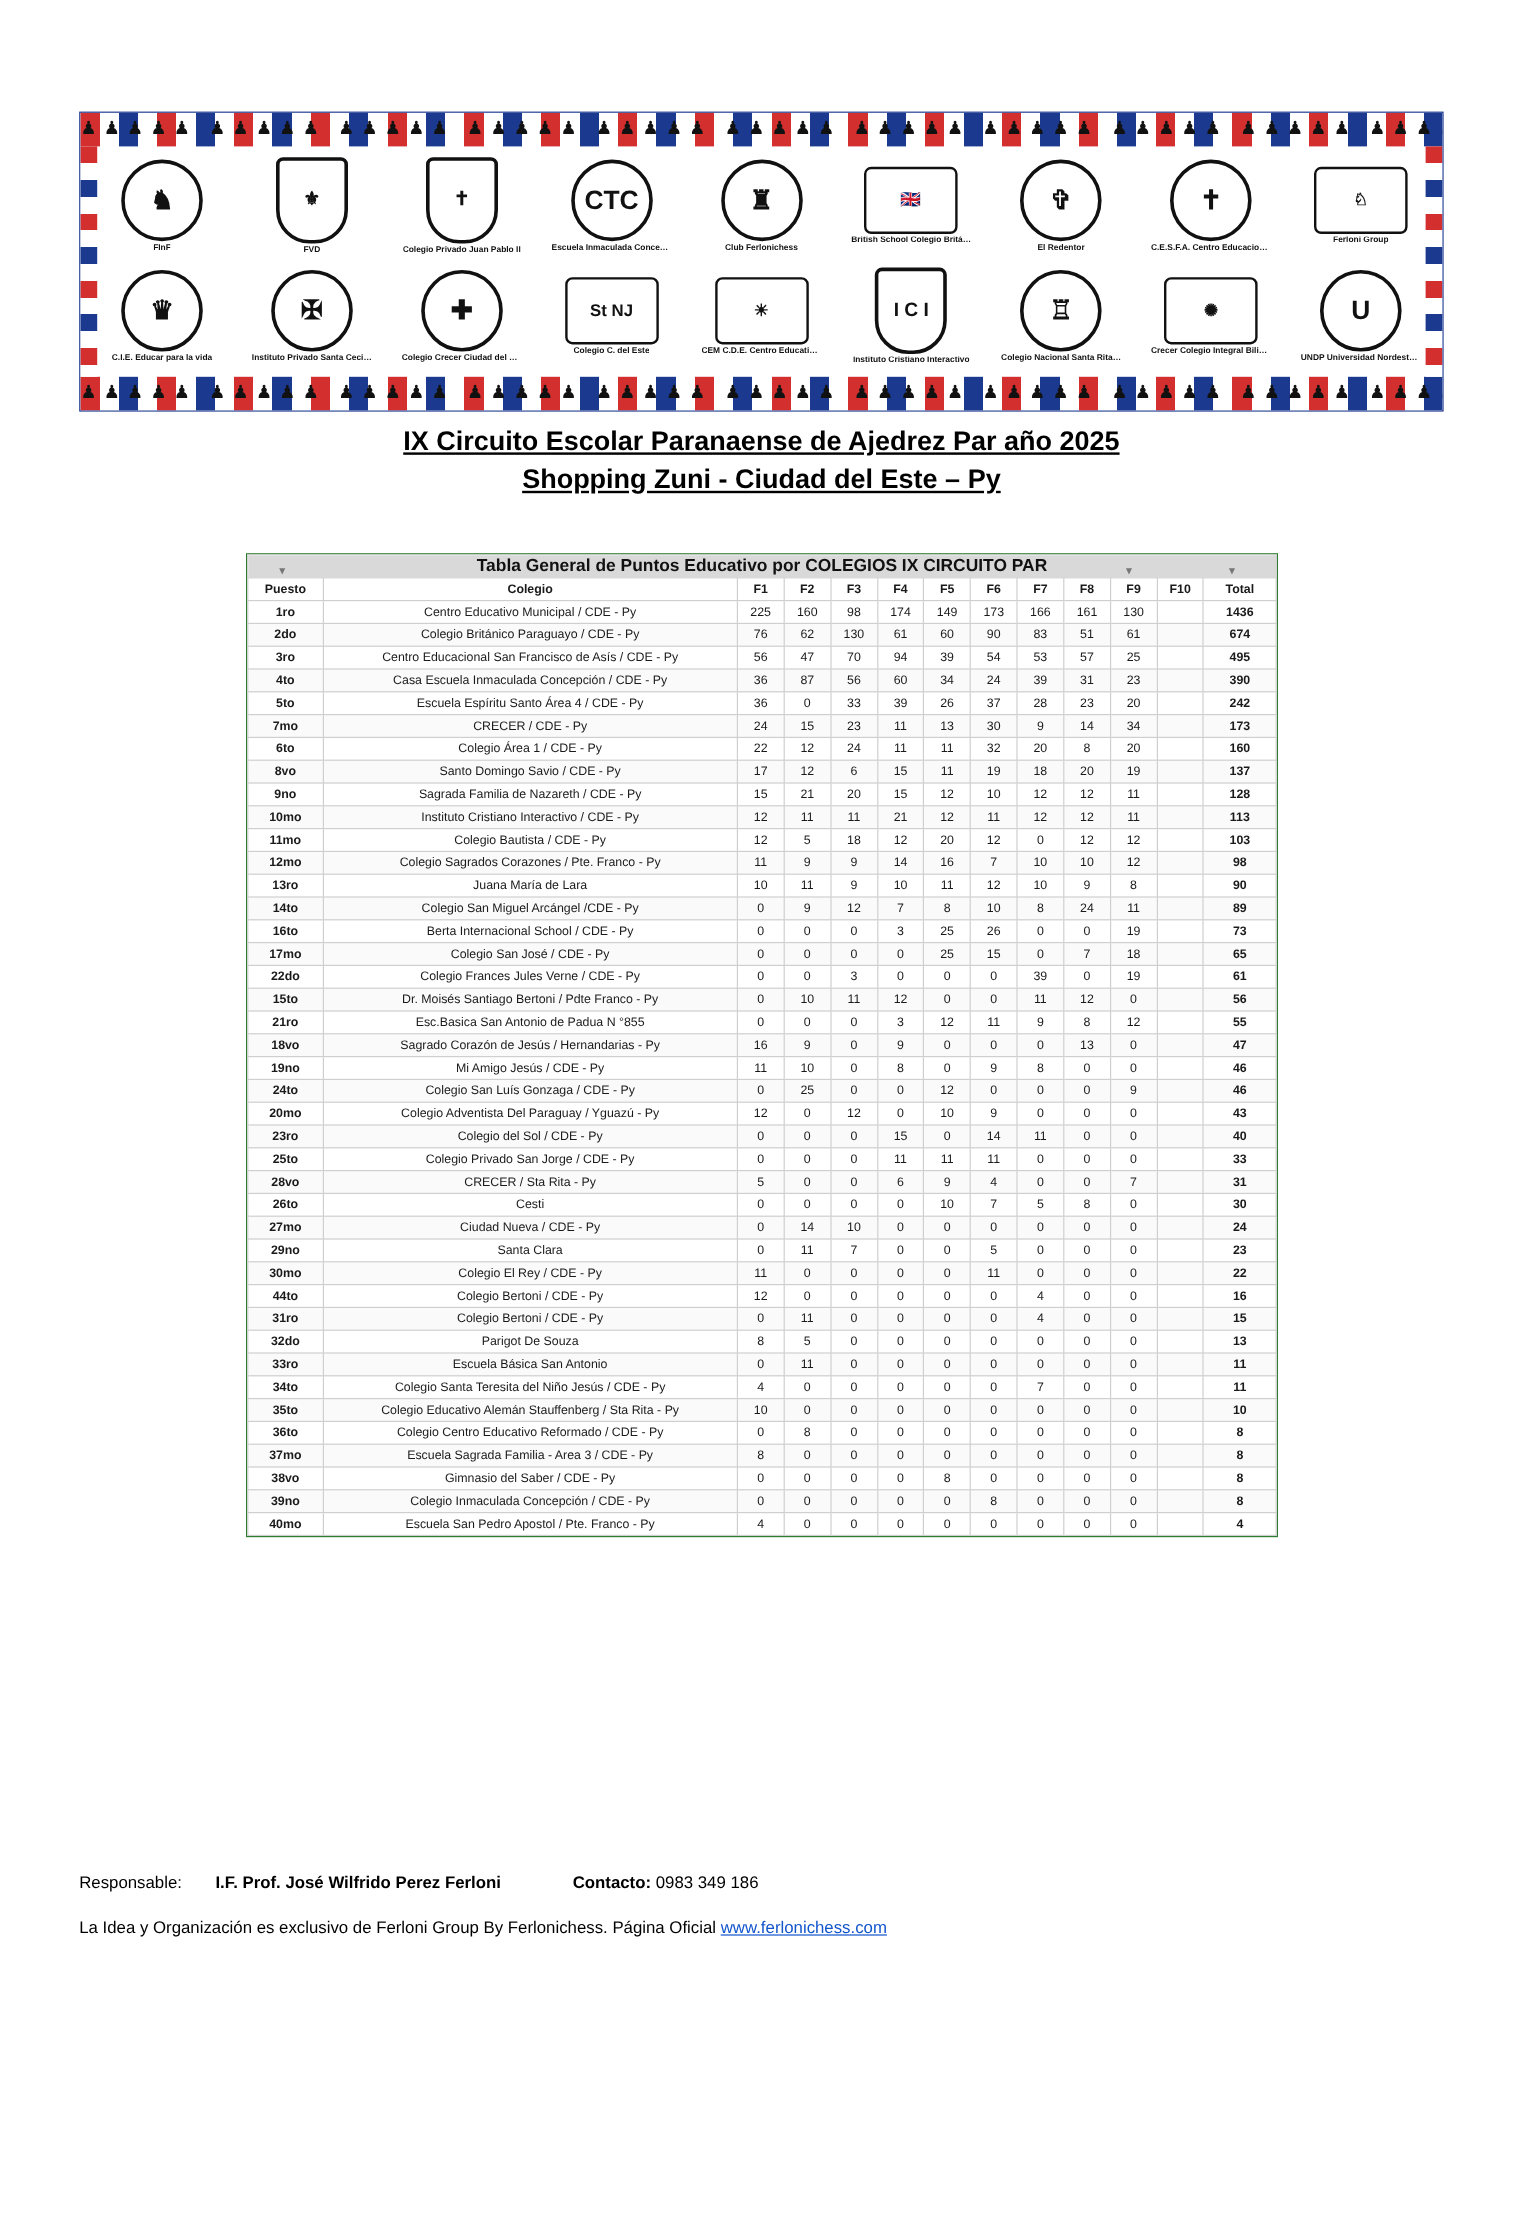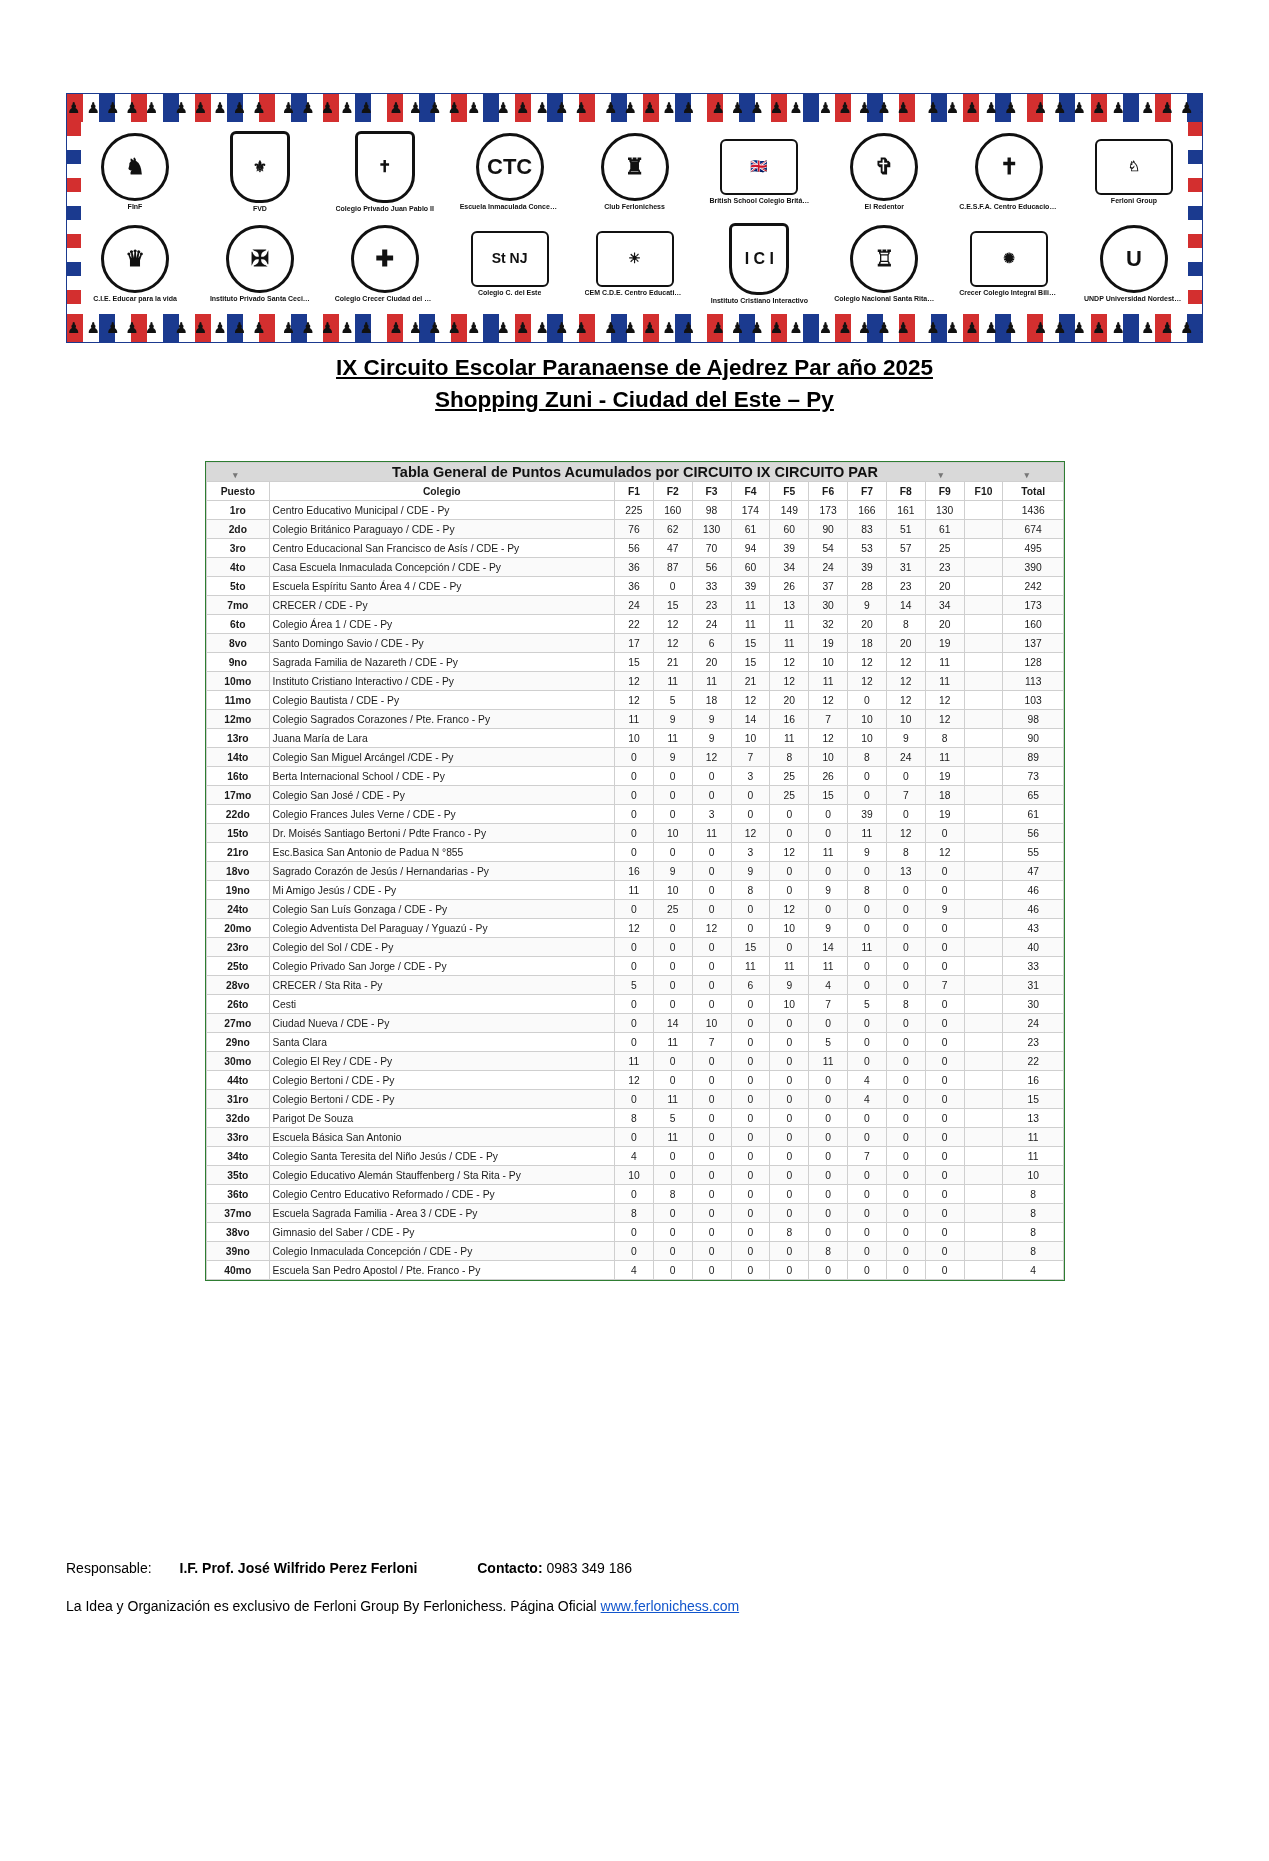--- a/index.html
+++ b/index.html
@@ -190,23 +190,23 @@
     position: absolute;
     font-size: 9px;
     color: #777;
     top: 7px;
   }
   th.c-puesto { width: 58px; }
   th.c-colegio { width: 320px; }
   th.c-f { width: 36px; }
   th.c-total { width: 56px; text-align: center; }
   td.puesto { text-align: center; font-weight: bold; }
-  td.colegio { text-align: left; padding-left: 6px; }
+  td.colegio { text-align: center; padding-left: 6px; }
   td.num { text-align: center; }
-  td.total { text-align: center; font-weight: normal; }
+  td.total { text-align: center; font-weight: bold; }
   tbody tr:nth-child(even) td { background: #fafafa; }
 
   
   .footer {
     position: absolute;
     left: 66px;
     top: 1560px;
     width: 1140px;
     font-size: 14px;
     color: #000;
@@ -320,21 +320,21 @@
     <div class="title-line">IX Circuito Escolar Paranaense de Ajedrez Par año 2025</div>
     <div class="title-line">Shopping Zuni  - Ciudad del Este – Py</div>
   </div>
 
   <div class="table-wrap">
     <table class="grid">
       <thead>
         <tr class="tbl-title-row">
           <td colspan="13">
             <span class="fchev" style="left:26px;">▾</span>
-            <span>Tabla General de Puntos Acumulados por CIRCUITO IX CIRCUITO PAR</span>
+            <span>Tabla General de Puntos Educativo por COLEGIOS IX CIRCUITO PAR</span>
             <span class="fchev" style="right:120px;">▾</span>
             <span class="fchev" style="right:34px;">▾</span>
           </td>
         </tr>
         <tr class="cols">
           <th class="c-puesto">Puesto</th>
           <th class="c-colegio">Colegio</th>
           <th class="c-f">F1</th>
           <th class="c-f">F2</th>
           <th class="c-f">F3</th>

